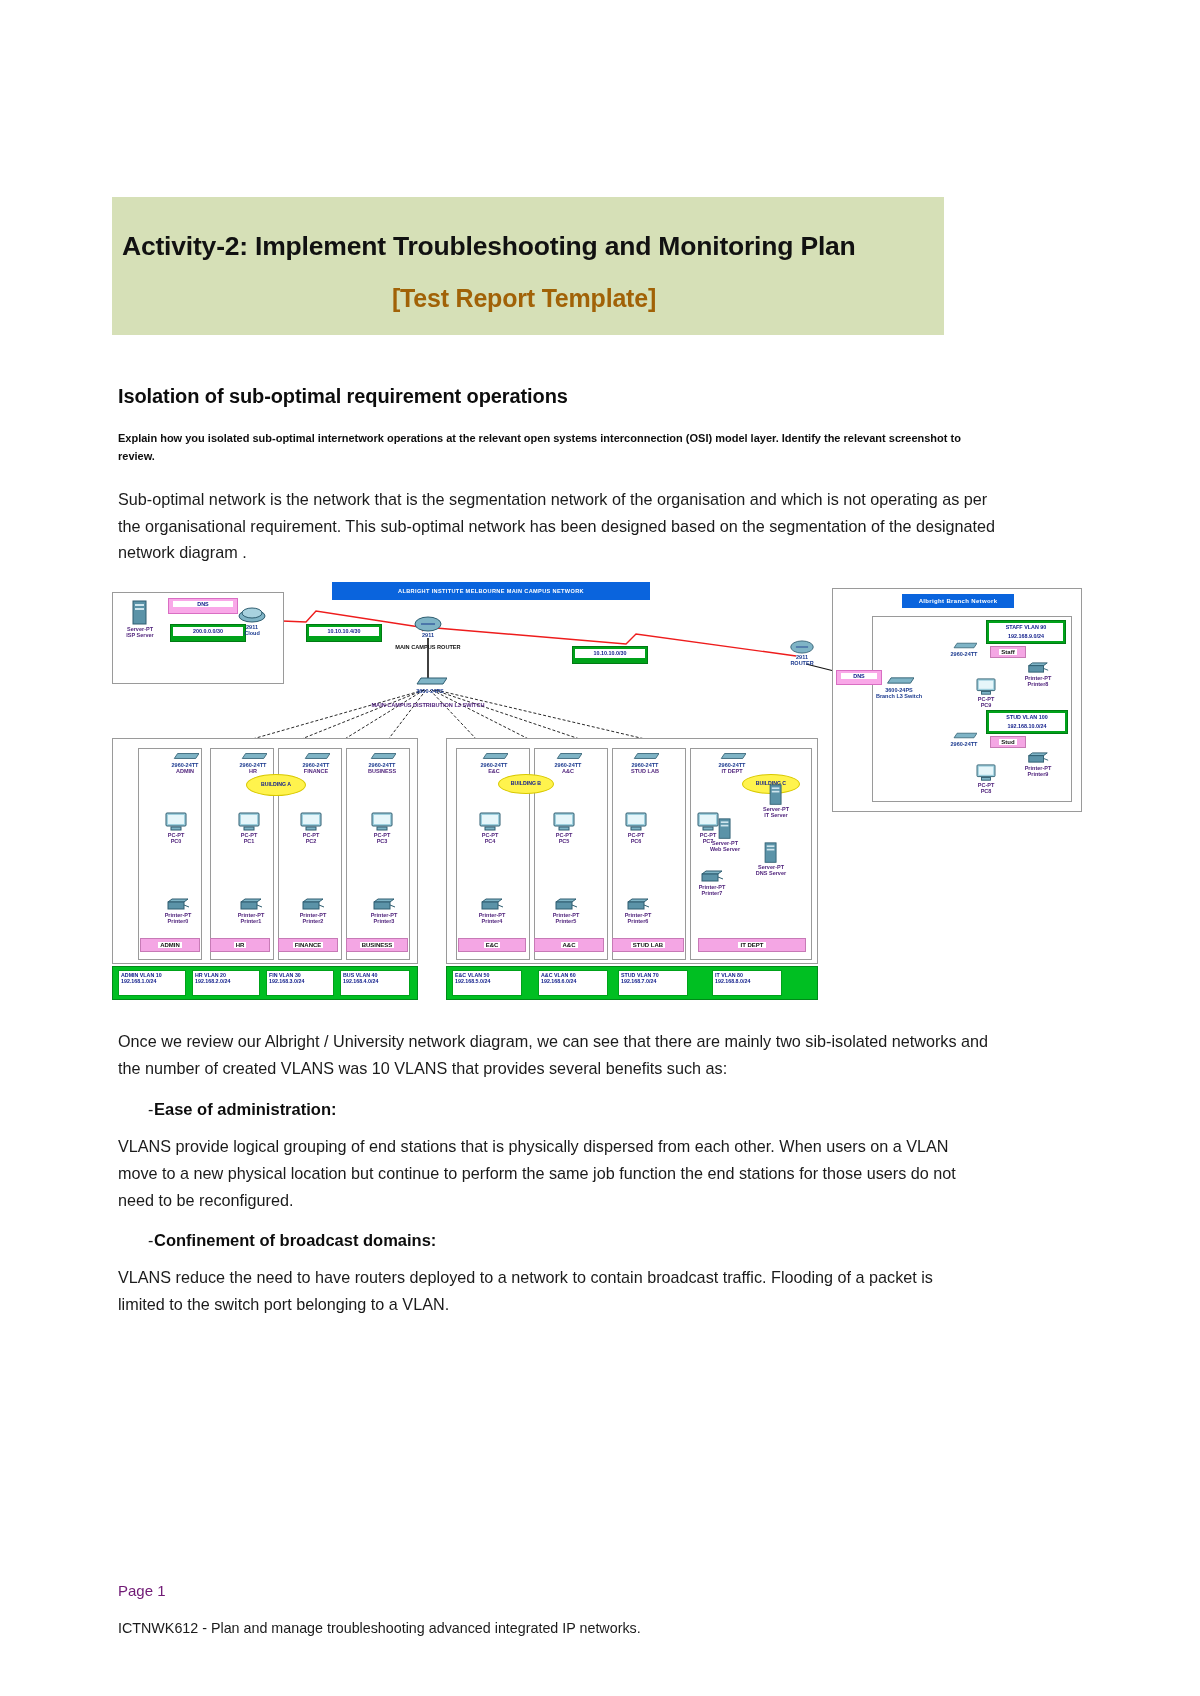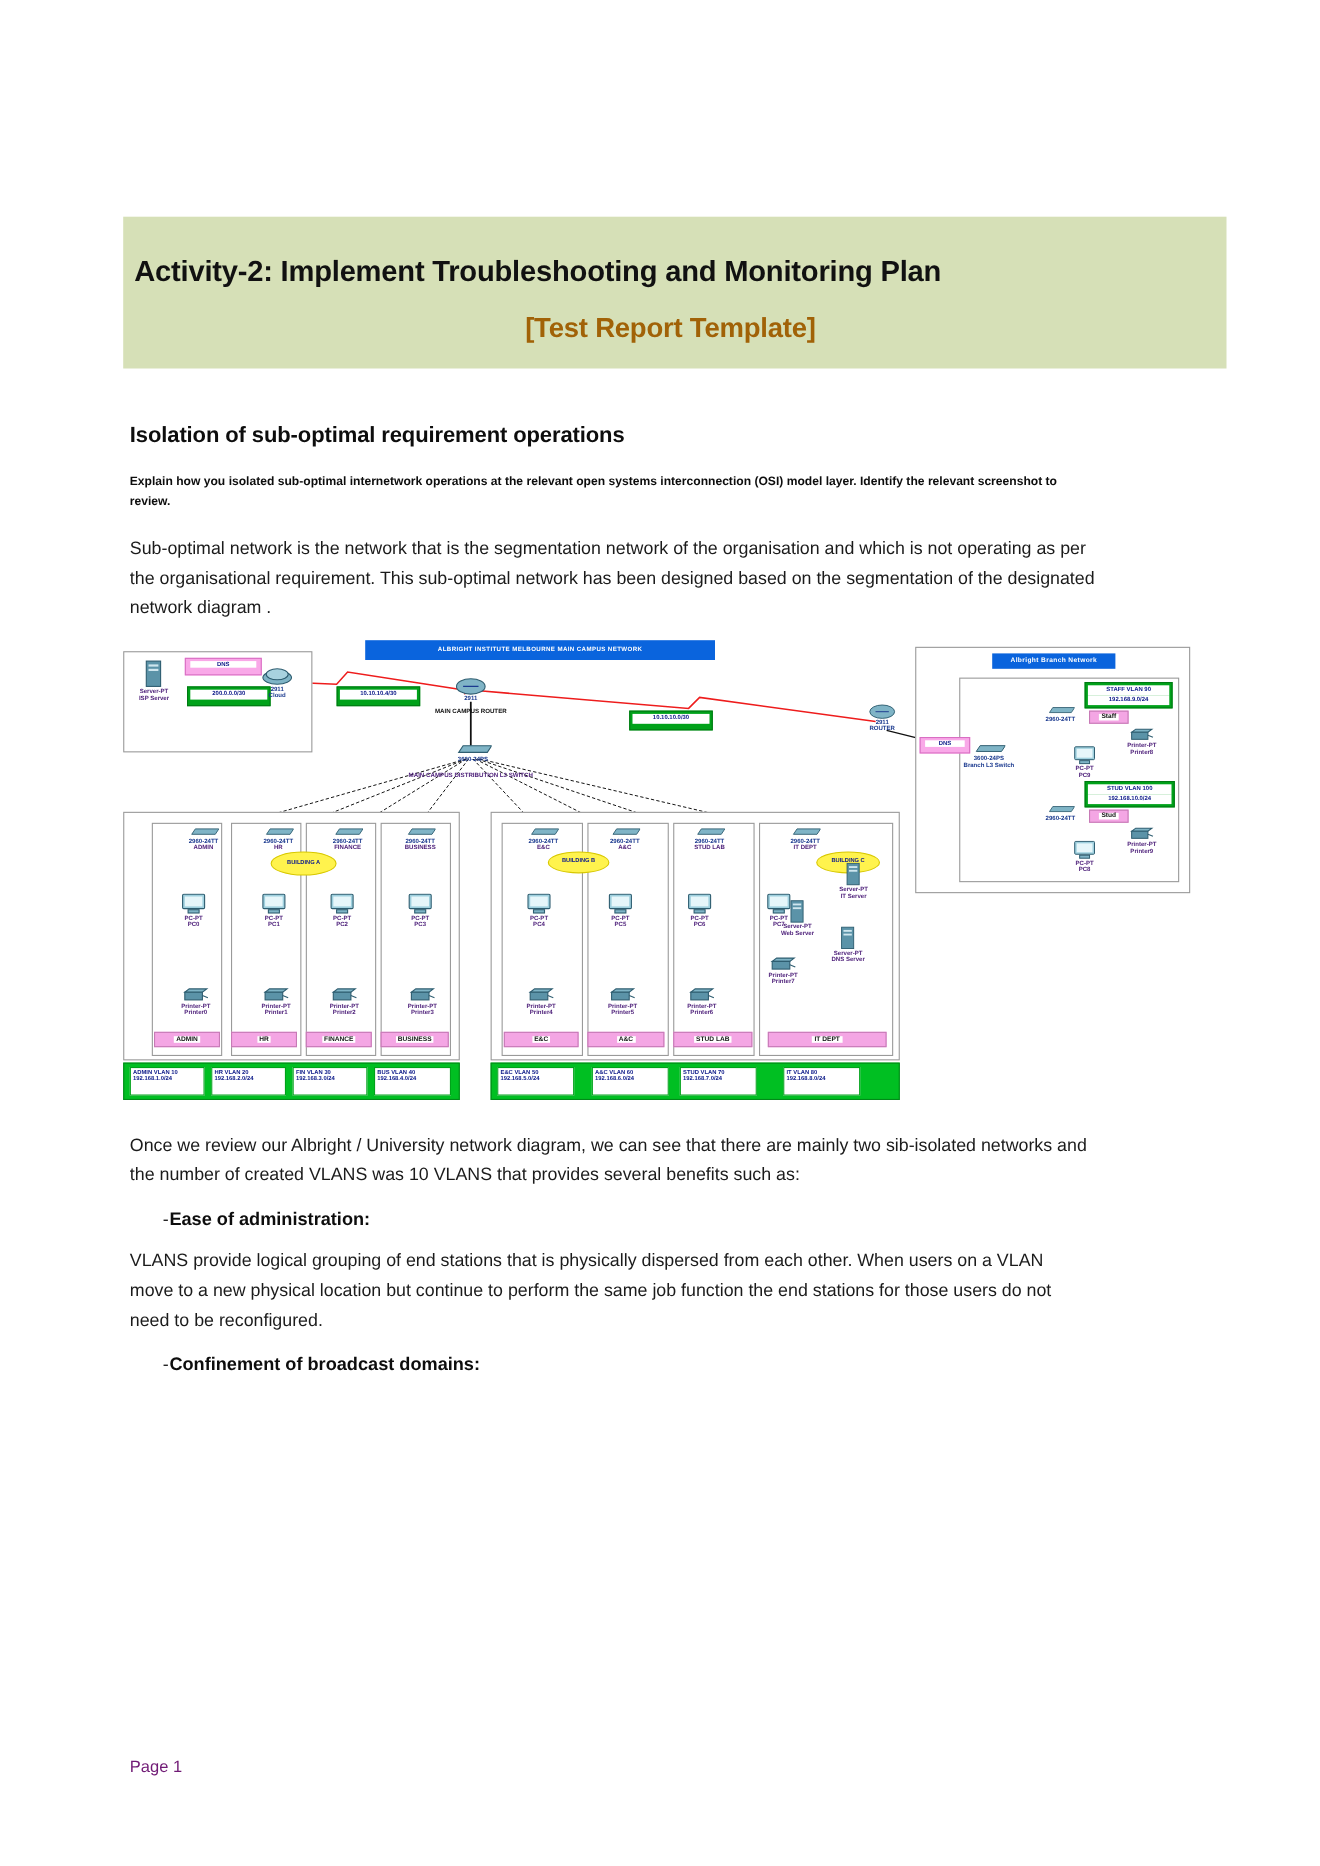--- a/index.html
+++ b/index.html
@@ -47,21 +47,21 @@
     letter-spacing: 0.9px;
     text-align: right;
     padding-right: 2px;
   }
 
   
   .title-banner {
     position: absolute;
     left: 112px;
     top: 197px;
-    width: 1003px;
+    width: 832px;
     height: 138px;
     background: #d6e0b7;
     padding: 34px 18px 0 10px;
   }
   .title-line1 {
     font-size: 26.5px;
     font-weight: 700;
     color: #111111;
     text-align: left;
     letter-spacing: -0.2px;
@@ -803,19 +803,21 @@
     <div class="bullet-row">
       <div class="bullet-dash">-</div>
       <div class="bullet-label">Ease of administration:</div>
     </div>
     <p class="para indent-para">VLANS provide logical grouping of end stations that is physically dispersed from each other. When users on a VLAN move to a new physical location but continue to perform the same job function the end stations for those users do not need to be reconfigured.</p>
 
     <div class="bullet-row">
       <div class="bullet-dash">-</div>
       <div class="bullet-label">Confinement of broadcast domains:</div>
     </div>
+    <p class="para indent-para">VLANS reduce the need to have routers deployed to a network to contain broadcast traffic. Flooding of a packet is limited to the switch port belonging to a VLAN.</p>
   </div>
 
   <div class="footer">
     <div class="footer-page">Page 1</div>
+    <div class="footer-line">ICTNWK612 - Plan and manage troubleshooting advanced integrated IP networks.</div>
   </div>
 
 </div>
 
 </body></html>

